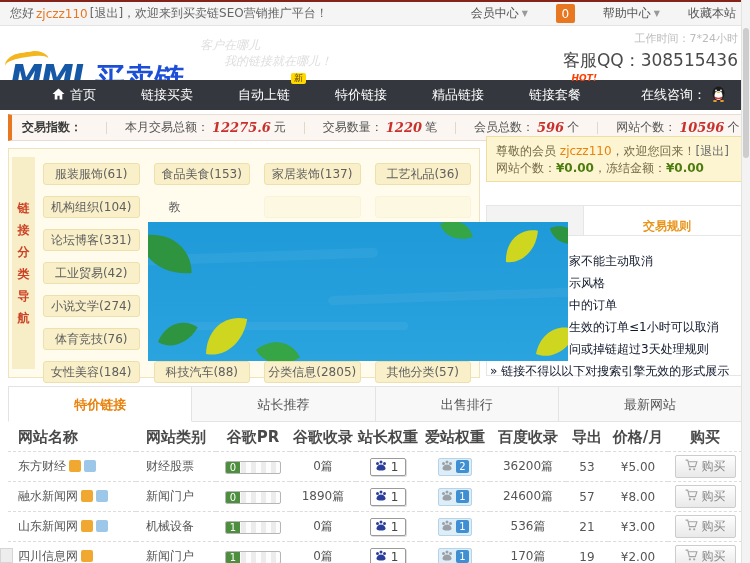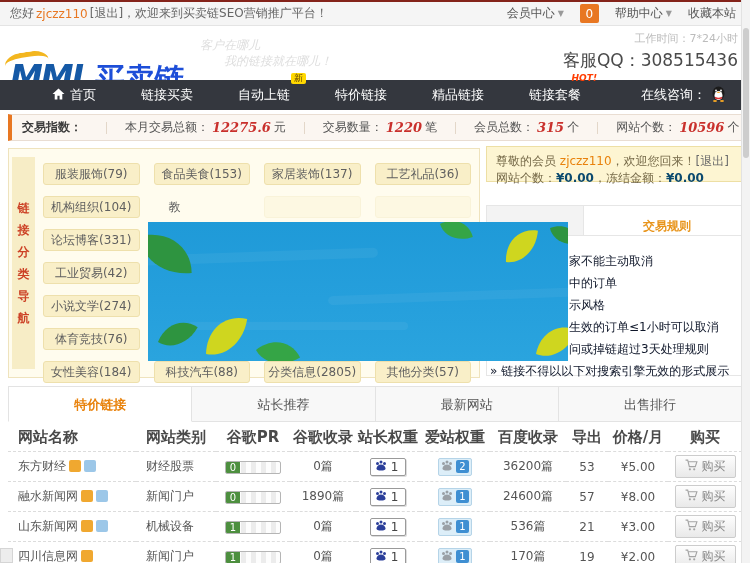--- a/index.html
+++ b/index.html
@@ -4,21 +4,21 @@
 <style>
   html,body{margin:0;padding:0;}
   body{font-family:"DejaVu Sans","Liberation Sans",sans-serif;background:#fff;}
   .page{position:relative;width:750px;height:563px;background:#fff;overflow:hidden;}
 
   
   .topbar{position:absolute;left:0;top:0;width:750px;height:26px;box-sizing:border-box;
     background:#f5f5f5;border-top:2px solid #84231a;border-bottom:1px solid #e4e4e4;
     display:flex;align-items:center;padding:0 14px 0 10px;font-size:12px;color:#666;}
   .topbar .uname{color:#e87722;margin:0 2px;}
-  .topbar-right{margin-left:auto;display:flex;align-items:center;gap:16px;}
+  .topbar-right{margin-left:auto;display:flex;align-items:center;gap:28px;}
   .top-link{display:flex;align-items:center;gap:3px;color:#555;cursor:pointer;}
   .caret{font-size:8px;color:#999;}
   .cart-badge{width:19px;height:19px;background:#e87722;color:#fff;border-radius:2px;
     display:flex;align-items:center;justify-content:center;font-size:12px;cursor:pointer;}
 
   
   .header{position:absolute;left:0;top:26px;width:750px;height:54px;background:#fff;}
   .logo{position:absolute;left:10px;top:8px;display:flex;align-items:baseline;cursor:pointer;margin-top:24px;}
   .logo-mml{position:relative;font-style:italic;font-weight:900;font-size:33px;color:#1559a6;letter-spacing:-2px;}
   .logo-swoosh{position:absolute;left:-5px;top:-6px;width:44px;height:16px;
@@ -62,24 +62,24 @@
     color:#5f5f5f;font-size:12px;text-align:center;cursor:pointer;overflow:hidden;white-space:nowrap;}
   .cat-btn.ghost{opacity:.3;}
   .cat-btn.bare{background:transparent;border-color:transparent;text-align:left;padding-left:14px;cursor:default;}
 
   
   .banner{position:absolute;left:148px;top:222px;width:420px;height:139px;z-index:5;
     background:linear-gradient(180deg,#1f9ad8 0%,#259fdc 55%,#2aa4de 100%);overflow:hidden;cursor:pointer;}
   .banner svg{display:block;}
 
   
-  .welcome{position:absolute;left:486px;top:146px;width:256px;height:36px;box-sizing:border-box;
+  .welcome{position:absolute;left:486px;top:136px;width:256px;height:46px;box-sizing:border-box;
     background:#fdf5d2;border:1px solid #eddfa4;padding:6px 9px;font-size:12px;color:#776b4a;line-height:17px;}
   .welcome .orange{color:#e8820c;}
-  .welcome b{color:#0c4a6e;}
+  .welcome b{color:#4d7c0f;}
   .welcome .logout{color:#6b6b6b;cursor:pointer;}
 
   .rules{position:absolute;left:486px;top:205px;width:256px;height:171px;box-sizing:border-box;
     background:#fff;border:1px solid #e6e6e6;}
   .rules-head{position:relative;height:29px;border-bottom:1px solid #e6e6e6;}
   .rules-tab{position:absolute;left:0;top:0;width:96px;height:29px;background:#f3f3f3;border-right:1px solid #e6e6e6;}
   .rules-title{position:absolute;right:50px;top:12px;color:#e8941a;font-size:12px;font-weight:bold;}
   .rules-list{padding-top:14px;}
   .rule-item{height:22px;line-height:22px;font-size:12px;color:#0f172a;white-space:nowrap;overflow:hidden;cursor:pointer;}
 
@@ -215,21 +215,21 @@
         </span>
         <span class="stat-sep"></span>
         <span class="stat-group">
           <span>交易数量：</span>
           <span class="stat-val">1220</span>
           <span>笔</span>
         </span>
         <span class="stat-sep"></span>
         <span class="stat-group">
           <span>会员总数：</span>
-          <span class="stat-val">315</span>
+          <span class="stat-val">596</span>
           <span>个</span>
         </span>
         <span class="stat-sep"></span>
         <span class="stat-group">
           <span>网站个数：</span>
           <span class="stat-val">10596</span>
           <span>个</span>
         </span>
       </span>
   </div>
@@ -237,21 +237,21 @@
   <div class="cat-panel">
     <div class="cat-vert">
         <div>链</div>
         <div>接</div>
         <div>分</div>
         <div>类</div>
         <div>导</div>
         <div>航</div>
       </div>
     <div class="cat-grid">
-        <div class="cat-btn">服装服饰(79)</div>
+        <div class="cat-btn">服装服饰(61)</div>
         <div class="cat-btn">食品美食(153)</div>
         <div class="cat-btn">家居装饰(137)</div>
         <div class="cat-btn">工艺礼品(36)</div>
         <div class="cat-btn">机构组织(104)</div>
         <div class="cat-btn bare">教</div>
         <div class="cat-btn ghost"></div>
         <div class="cat-btn ghost"></div>
         <div class="cat-btn">论坛博客(331)</div>
         <div class="cat-btn"></div>
         <div class="cat-btn"></div>
@@ -303,33 +303,33 @@
     </div>
   </div>
 
   <div class="rules">
     <div class="rules-head">
       <div class="rules-tab"></div>
       <div class="rules-title">交易规则</div>
     </div>
     <div class="rules-list">
         <div class="rule-item" style="padding-left: 82px;">家不能主动取消</div>
+        <div class="rule-item" style="padding-left: 82px;">示风格</div>
         <div class="rule-item" style="padding-left: 82px;">中的订单</div>
-        <div class="rule-item" style="padding-left: 82px;">示风格</div>
         <div class="rule-item" style="padding-left: 82px;">生效的订单≤1小时可以取消</div>
         <div class="rule-item" style="padding-left: 82px;">问或掉链超过3天处理规则</div>
         <div class="rule-item" style="padding-left: 3px;">» 链接不得以以下对搜索引擎无效的形式展示</div>
       </div>
   </div>
 
   <div class="tabs">
       <div class="tab active">特价链接</div>
       <div class="tab">站长推荐</div>
+      <div class="tab">出售排行</div>
       <div class="tab">最新网站</div>
-      <div class="tab">出售排行</div>
     </div>
 
   <div class="table-wrap">
     <table>
       <colgroup>
           <col style="width: 128px;">
           <col style="width: 80px;">
           <col style="width: 74px;">
           <col style="width: 66px;">
           <col style="width: 64px;">

